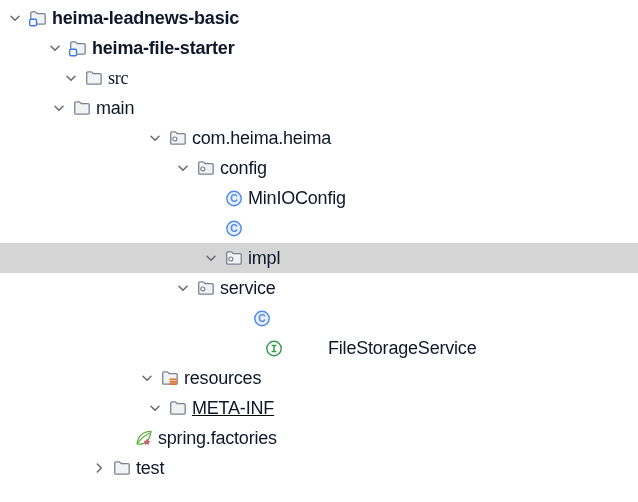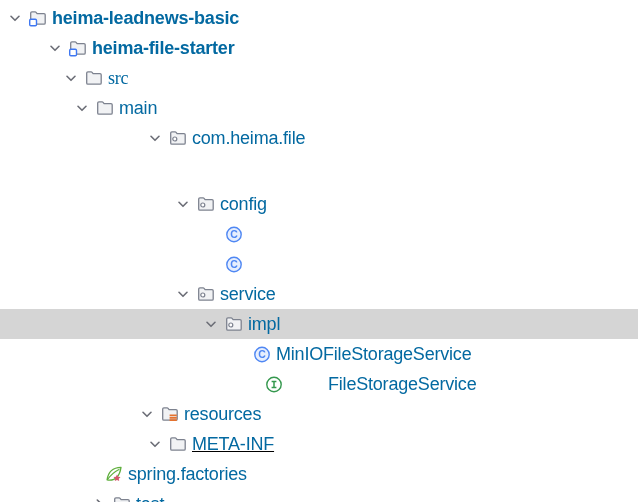--- a/index.html
+++ b/index.html
@@ -34,21 +34,21 @@
     width: 20px;
     height: 20px;
     flex: none;
     margin-right: 4px;
     display: flex;
     align-items: center;
     justify-content: center;
   }
   .lbl {
     font-size: 18px;
-    color: #0369a1;
+    color: #0f172a;
     letter-spacing: -0.2px;
     line-height: 30px;
   }
   .row.bold .lbl { font-weight: 700; }
 </style>
 </head>
 <body>
 
 <div id="stage">
   <div id="tree">
@@ -86,21 +86,21 @@
             <path d="M6 8.3l4 4 4-4" fill="none" stroke="#6b6d76" stroke-width="1.6" stroke-linecap="round" stroke-linejoin="round"></path>
           </svg>
         </span>
     <span class="ico">
           <svg width="20" height="20" viewBox="0 0 20 20" xmlns="http://www.w3.org/2000/svg">
             <path d="M2.7 5.1c0-.66.54-1.2 1.2-1.2h3.25c.36 0 .7.16.93.44l1.02 1.26h6.9c.66 0 1.2.54 1.2 1.2v8.1c0 .66-.54 1.2-1.2 1.2H3.9c-.66 0-1.2-.54-1.2-1.2V5.1z" fill="#f1f2f4" stroke="#7d828f" stroke-width="1.3" stroke-linejoin="round"></path>
           </svg>
         </span>
     <span class="lbl">src</span>
   </div>
-      <div class="row" style="padding-left: 69px; height: 30px;">
+      <div class="row" style="padding-left: 46px; height: 30px;">
     <span class="chev">
           <svg width="20" height="20" viewBox="0 0 20 20">
             <path d="M6 8.3l4 4 4-4" fill="none" stroke="#6b6d76" stroke-width="1.6" stroke-linecap="round" stroke-linejoin="round"></path>
           </svg>
         </span>
     <span class="ico">
           <svg width="20" height="20" viewBox="0 0 20 20" xmlns="http://www.w3.org/2000/svg">
             <path d="M2.7 5.1c0-.66.54-1.2 1.2-1.2h3.25c.36 0 .7.16.93.44l1.02 1.26h6.9c.66 0 1.2.54 1.2 1.2v8.1c0 .66-.54 1.2-1.2 1.2H3.9c-.66 0-1.2-.54-1.2-1.2V5.1z" fill="#f1f2f4" stroke="#7d828f" stroke-width="1.3" stroke-linejoin="round"></path>
           </svg>
         </span>
@@ -111,23 +111,23 @@
           <svg width="20" height="20" viewBox="0 0 20 20">
             <path d="M6 8.3l4 4 4-4" fill="none" stroke="#6b6d76" stroke-width="1.6" stroke-linecap="round" stroke-linejoin="round"></path>
           </svg>
         </span>
     <span class="ico">
           <svg width="20" height="20" viewBox="0 0 20 20" xmlns="http://www.w3.org/2000/svg">
             <path d="M2.7 5.1c0-.66.54-1.2 1.2-1.2h3.25c.36 0 .7.16.93.44l1.02 1.26h6.9c.66 0 1.2.54 1.2 1.2v8.1c0 .66-.54 1.2-1.2 1.2H3.9c-.66 0-1.2-.54-1.2-1.2V5.1z" fill="#f1f2f4" stroke="#7d828f" stroke-width="1.3" stroke-linejoin="round"></path>
             <circle cx="6.8" cy="11" r="2" fill="#ffffff" stroke="#7d828f" stroke-width="1.2"></circle>
           </svg>
         </span>
-    <span class="lbl">com.heima.file</span>
-  </div>
-      <div class="row" style="padding-left: 170px; height: 30px; margin-top: 36px;">
+    <span class="lbl">com.heima.heima</span>
+  </div>
+      <div class="row" style="padding-left: 170px; height: 30px;">
     <span class="chev">
           <svg width="20" height="20" viewBox="0 0 20 20">
             <path d="M6 8.3l4 4 4-4" fill="none" stroke="#6b6d76" stroke-width="1.6" stroke-linecap="round" stroke-linejoin="round"></path>
           </svg>
         </span>
     <span class="ico">
           <svg width="20" height="20" viewBox="0 0 20 20" xmlns="http://www.w3.org/2000/svg">
             <path d="M2.7 5.1c0-.66.54-1.2 1.2-1.2h3.25c.36 0 .7.16.93.44l1.02 1.26h6.9c.66 0 1.2.54 1.2 1.2v8.1c0 .66-.54 1.2-1.2 1.2H3.9c-.66 0-1.2-.54-1.2-1.2V5.1z" fill="#f1f2f4" stroke="#7d828f" stroke-width="1.3" stroke-linejoin="round"></path>
             <circle cx="6.8" cy="11" r="2" fill="#ffffff" stroke="#7d828f" stroke-width="1.2"></circle>
           </svg>
@@ -135,67 +135,67 @@
     <span class="lbl">config</span>
   </div>
       <div class="row" style="padding-left: 198px; height: 30px;">
     <span class="chev"></span>
     <span class="ico">
           <svg width="20" height="20" viewBox="0 0 20 20" xmlns="http://www.w3.org/2000/svg">
             <circle cx="10" cy="10.5" r="7.2" fill="#e7effe" stroke="#4f87f3" stroke-width="1.4"></circle>
             <text x="10" y="14.1" text-anchor="middle" font-size="10.5" font-weight="600" font-family="Liberation Sans, sans-serif" fill="#4f87f3">C</text>
           </svg>
         </span>
+    <span class="lbl">MinIOConfig</span>
   </div>
       <div class="row" style="padding-left: 198px; height: 30px;">
     <span class="chev"></span>
     <span class="ico">
           <svg width="20" height="20" viewBox="0 0 20 20" xmlns="http://www.w3.org/2000/svg">
             <circle cx="10" cy="10.5" r="7.2" fill="#e7effe" stroke="#4f87f3" stroke-width="1.4"></circle>
             <text x="10" y="14.1" text-anchor="middle" font-size="10.5" font-weight="600" font-family="Liberation Sans, sans-serif" fill="#4f87f3">C</text>
           </svg>
         </span>
   </div>
+      <div class="row selected" style="padding-left: 198px; height: 30px;">
+    <span class="chev">
+          <svg width="20" height="20" viewBox="0 0 20 20">
+            <path d="M6 8.3l4 4 4-4" fill="none" stroke="#6b6d76" stroke-width="1.6" stroke-linecap="round" stroke-linejoin="round"></path>
+          </svg>
+        </span>
+    <span class="ico">
+          <svg width="20" height="20" viewBox="0 0 20 20" xmlns="http://www.w3.org/2000/svg">
+            <path d="M2.7 5.1c0-.66.54-1.2 1.2-1.2h3.25c.36 0 .7.16.93.44l1.02 1.26h6.9c.66 0 1.2.54 1.2 1.2v8.1c0 .66-.54 1.2-1.2 1.2H3.9c-.66 0-1.2-.54-1.2-1.2V5.1z" fill="#f1f2f4" stroke="#7d828f" stroke-width="1.3" stroke-linejoin="round"></path>
+            <circle cx="6.8" cy="11" r="2" fill="#ffffff" stroke="#7d828f" stroke-width="1.2"></circle>
+          </svg>
+        </span>
+    <span class="lbl">impl</span>
+  </div>
       <div class="row" style="padding-left: 170px; height: 30px;">
     <span class="chev">
           <svg width="20" height="20" viewBox="0 0 20 20">
             <path d="M6 8.3l4 4 4-4" fill="none" stroke="#6b6d76" stroke-width="1.6" stroke-linecap="round" stroke-linejoin="round"></path>
           </svg>
         </span>
     <span class="ico">
           <svg width="20" height="20" viewBox="0 0 20 20" xmlns="http://www.w3.org/2000/svg">
             <path d="M2.7 5.1c0-.66.54-1.2 1.2-1.2h3.25c.36 0 .7.16.93.44l1.02 1.26h6.9c.66 0 1.2.54 1.2 1.2v8.1c0 .66-.54 1.2-1.2 1.2H3.9c-.66 0-1.2-.54-1.2-1.2V5.1z" fill="#f1f2f4" stroke="#7d828f" stroke-width="1.3" stroke-linejoin="round"></path>
             <circle cx="6.8" cy="11" r="2" fill="#ffffff" stroke="#7d828f" stroke-width="1.2"></circle>
           </svg>
         </span>
     <span class="lbl">service</span>
-  </div>
-      <div class="row selected" style="padding-left: 198px; height: 30px;">
-    <span class="chev">
-          <svg width="20" height="20" viewBox="0 0 20 20">
-            <path d="M6 8.3l4 4 4-4" fill="none" stroke="#6b6d76" stroke-width="1.6" stroke-linecap="round" stroke-linejoin="round"></path>
-          </svg>
-        </span>
-    <span class="ico">
-          <svg width="20" height="20" viewBox="0 0 20 20" xmlns="http://www.w3.org/2000/svg">
-            <path d="M2.7 5.1c0-.66.54-1.2 1.2-1.2h3.25c.36 0 .7.16.93.44l1.02 1.26h6.9c.66 0 1.2.54 1.2 1.2v8.1c0 .66-.54 1.2-1.2 1.2H3.9c-.66 0-1.2-.54-1.2-1.2V5.1z" fill="#f1f2f4" stroke="#7d828f" stroke-width="1.3" stroke-linejoin="round"></path>
-            <circle cx="6.8" cy="11" r="2" fill="#ffffff" stroke="#7d828f" stroke-width="1.2"></circle>
-          </svg>
-        </span>
-    <span class="lbl">impl</span>
   </div>
       <div class="row" style="padding-left: 226px; height: 30px;">
     <span class="chev"></span>
     <span class="ico">
           <svg width="20" height="20" viewBox="0 0 20 20" xmlns="http://www.w3.org/2000/svg">
             <circle cx="10" cy="10.5" r="7.2" fill="#e7effe" stroke="#4f87f3" stroke-width="1.4"></circle>
             <text x="10" y="14.1" text-anchor="middle" font-size="10.5" font-weight="600" font-family="Liberation Sans, sans-serif" fill="#4f87f3">C</text>
           </svg>
         </span>
-    <span class="lbl">MinIOFileStorageService</span>
   </div>
       <div class="row" style="padding-left: 198px; height: 30px; gap: 40px;">
     <span class="chev"></span>
     <span class="ico">
           <svg width="20" height="20" viewBox="0 0 20 20" xmlns="http://www.w3.org/2000/svg">
             <circle cx="10" cy="10.5" r="7.2" fill="#ffffff" stroke="#35984e" stroke-width="1.4"></circle>
             <path d="M7.6 7.4h4.8M10 7.4v6.2M7.6 13.6h4.8" fill="none" stroke="#35984e" stroke-width="1.5"></path>
           </svg>
         </span>
     <span class="lbl">FileStorageService</span>
@@ -220,21 +220,21 @@
             <path d="M6 8.3l4 4 4-4" fill="none" stroke="#6b6d76" stroke-width="1.6" stroke-linecap="round" stroke-linejoin="round"></path>
           </svg>
         </span>
     <span class="ico">
           <svg width="20" height="20" viewBox="0 0 20 20" xmlns="http://www.w3.org/2000/svg">
             <path d="M2.7 5.1c0-.66.54-1.2 1.2-1.2h3.25c.36 0 .7.16.93.44l1.02 1.26h6.9c.66 0 1.2.54 1.2 1.2v8.1c0 .66-.54 1.2-1.2 1.2H3.9c-.66 0-1.2-.54-1.2-1.2V5.1z" fill="#f1f2f4" stroke="#7d828f" stroke-width="1.3" stroke-linejoin="round"></path>
           </svg>
         </span>
     <span class="lbl">META-INF</span>
   </div>
-      <div class="row" style="padding-left: 78px; height: 30px;">
+      <div class="row" style="padding-left: 108px; height: 30px;">
     <span class="chev"></span>
     <span class="ico">
           <svg width="20" height="20" viewBox="0 0 20 20" xmlns="http://www.w3.org/2000/svg">
             <path d="M17 3.3C9.6 3.4 4.2 7.4 3.1 15.9 10.6 17 15.6 12.4 17 3.3Z" fill="#ffffff" stroke="#5faf3d" stroke-width="1.3" stroke-linejoin="round"></path>
             <path d="M3.4 15.6C7.2 10.2 11.2 7.3 15.4 5.2" fill="none" stroke="#5faf3d" stroke-width="1.1"></path>
             <polygon points="13,10.4 14.1,12.7 16.5,13 14.8,14.7 15.2,17.1 13,16 10.8,17.1 11.2,14.7 9.5,13 11.9,12.7" fill="#d4566b"></polygon>
           </svg>
         </span>
     <span class="lbl">spring.factories</span>
   </div>

